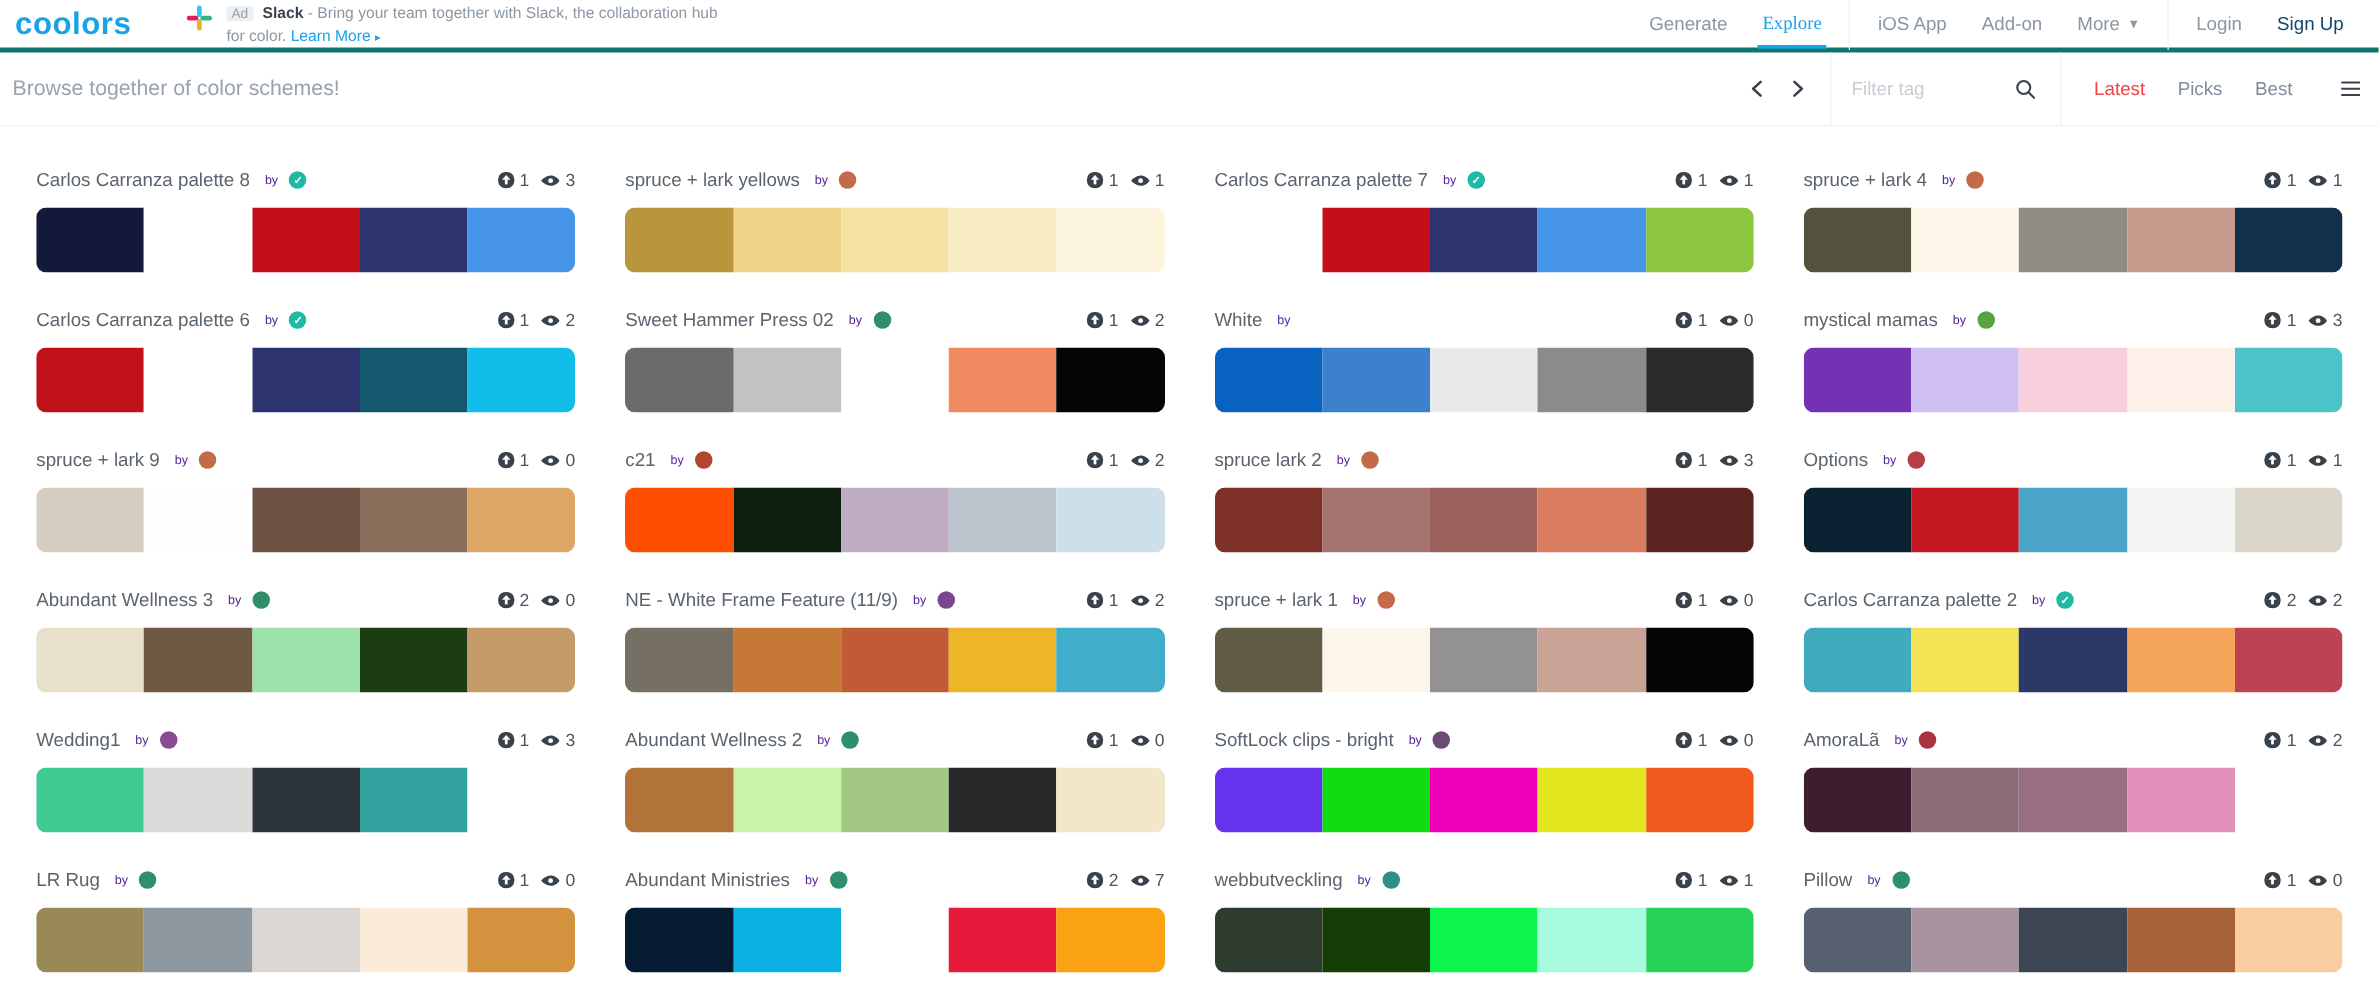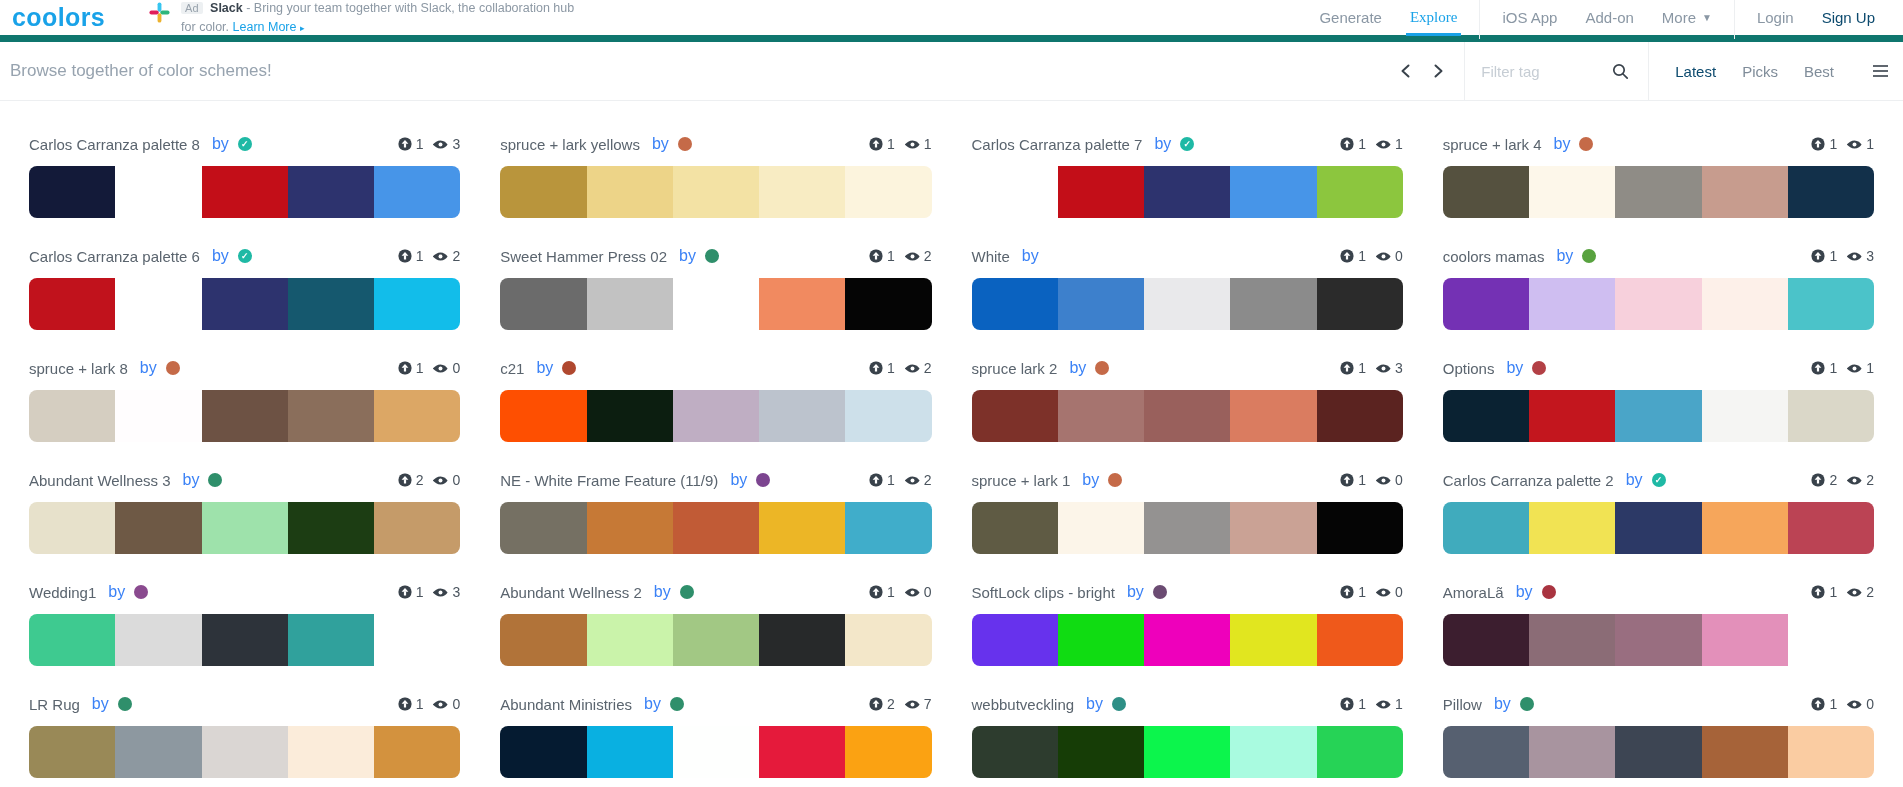--- a/index.html
+++ b/index.html
@@ -6,21 +6,21 @@
   html,body { margin:0; padding:0; }
   body {
     width:1903px; height:787px; overflow:hidden;
     background:#ffffff;
     font-family:"Liberation Sans", sans-serif;
     color:#5A646E;
   }
   
   .header {
     height:42px; display:flex; align-items:center;
-    border-bottom:7px solid #0f766e;
+    border-bottom:4px solid #0f766e;
     padding:0 14px 0 12px;
   }
   .logo {
     font-size:25px; font-weight:800; letter-spacing:.4px;
     color:#19A2E8; cursor:pointer; line-height:1;
     margin-right:44px; user-select:none;
   }
   .ad { display:flex; align-items:flex-start; gap:11px; padding-top:1px; cursor:pointer; }
   .ad-icon { width:21px; height:21px; margin-top:3px; flex:0 0 auto; }
   .ad-copy { font-size:12.5px; line-height:1.5; color:#8C98A4; }
@@ -54,32 +54,32 @@
   .toolbar-right { margin-left:auto; display:flex; align-items:center; height:100%; }
   .icon-btn { padding:0 9px; display:flex; align-items:center; cursor:pointer; height:100%; }
   .tb-sep { width:1px; height:59px; background:#EDEFF1; margin:0 10px; }
   .filter-input {
     border:none; outline:none; font-size:15px; width:128px;
     font-family:"Liberation Sans", sans-serif; color:#5A646E; padding:0 6px;
   }
   .filter-input::placeholder { color:#C6CDD4; }
   .tabs { display:flex; align-items:center; gap:26px; margin:0 10px 0 16px; font-size:15px; color:#7F8C99; }
   .tab { cursor:pointer; }
-  .tab.active { color:#0c4a6e; }
+  .tab.active { color:#ef4444; }
   .hamburger { margin-left:28px; cursor:pointer; display:flex; align-items:center; }
   
   .grid {
     display:grid; grid-template-columns:repeat(4,1fr);
     column-gap:40px; row-gap:29px;
     padding:34px 29px 0;
   }
   .card { }
   .card-head { display:flex; align-items:center; height:18px; margin-bottom:13px; }
   .p-title { font-size:15px; color:#5A646E; cursor:pointer; white-space:nowrap; }
-  .p-by { font-size:16px; color:#3b82f6; margin:0 9px 0 12px; }
+  .p-by { font-size:10px; color:#4c1d95; margin:0 9px 0 12px; }
   .avatar {
     width:14px; height:14px; border-radius:50%; flex:0 0 auto; cursor:pointer;
     display:flex; align-items:center; justify-content:center;
   }
   .avatar.verified { background:#1FB9A5; color:#fff; font-size:9px; font-weight:bold; }
   .stats { margin-left:auto; display:flex; align-items:center; color:#4A545E; font-size:14px; }
   .stat-icon { display:flex; align-items:center; margin-right:4px; }
   .stat-num { margin-right:10px; }
   .stat-num:last-child { margin-right:0; }
   .strip {
@@ -396,21 +396,21 @@
         <div class="swatch" title="#0A62C0" style="background: rgb(10, 98, 192);"></div>
         <div class="swatch" title="#3D80CC" style="background: rgb(61, 128, 204);"></div>
         <div class="swatch" title="#E9E9EB" style="background: rgb(233, 233, 235);"></div>
         <div class="swatch" title="#8B8B8B" style="background: rgb(139, 139, 139);"></div>
         <div class="swatch" title="#2B2B2B" style="background: rgb(43, 43, 43);"></div>
       </div>
   </div>
 
   <div class="card">
     <div class="card-head">
-      <span class="p-title">coolors mamas</span>
+      <span class="p-title">mystical mamas</span>
       <span class="p-by">by</span>
       <span class="avatar" style="background: rgb(88, 162, 63);"></span>
       <span class="stats">
         <span class="stat-icon">
           <svg width="14" height="14" viewBox="0 0 14 14">
               <rect x="0.5" y="0.5" width="13" height="13" rx="6" fill="#39424B"></rect>
               <polygon points="7,3 10.4,6.8 3.6,6.8" fill="#fff"></polygon>
               <rect x="5.9" y="6.4" width="2.2" height="4.1" fill="#fff"></rect>
             </svg>
         </span>
@@ -428,21 +428,21 @@
         <div class="swatch" title="#7431B4" style="background: rgb(116, 49, 180);"></div>
         <div class="swatch" title="#CFBEF1" style="background: rgb(207, 190, 241);"></div>
         <div class="swatch" title="#F7D0DC" style="background: rgb(247, 208, 220);"></div>
         <div class="swatch" title="#FDF0E9" style="background: rgb(253, 240, 233);"></div>
         <div class="swatch" title="#4BC3C9" style="background: rgb(75, 195, 201);"></div>
       </div>
   </div>
 
   <div class="card">
     <div class="card-head">
-      <span class="p-title">spruce + lark 8</span>
+      <span class="p-title">spruce + lark 9</span>
       <span class="p-by">by</span>
       <span class="avatar" style="background: rgb(197, 106, 72);"></span>
       <span class="stats">
         <span class="stat-icon">
           <svg width="14" height="14" viewBox="0 0 14 14">
               <rect x="0.5" y="0.5" width="13" height="13" rx="6" fill="#39424B"></rect>
               <polygon points="7,3 10.4,6.8 3.6,6.8" fill="#fff"></polygon>
               <rect x="5.9" y="6.4" width="2.2" height="4.1" fill="#fff"></rect>
             </svg>
         </span>

